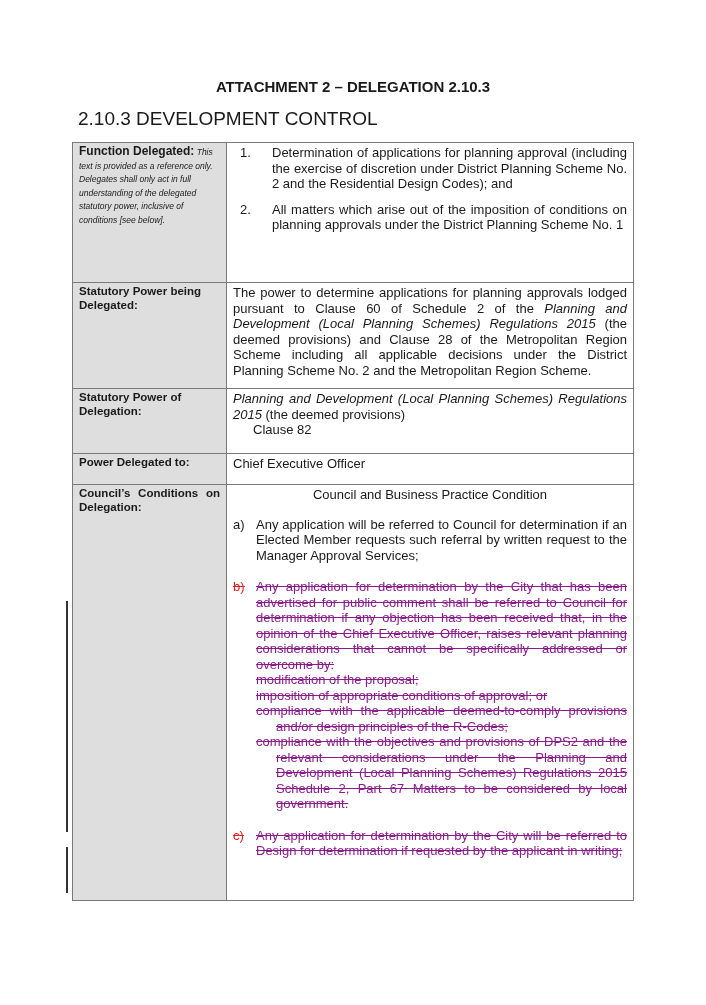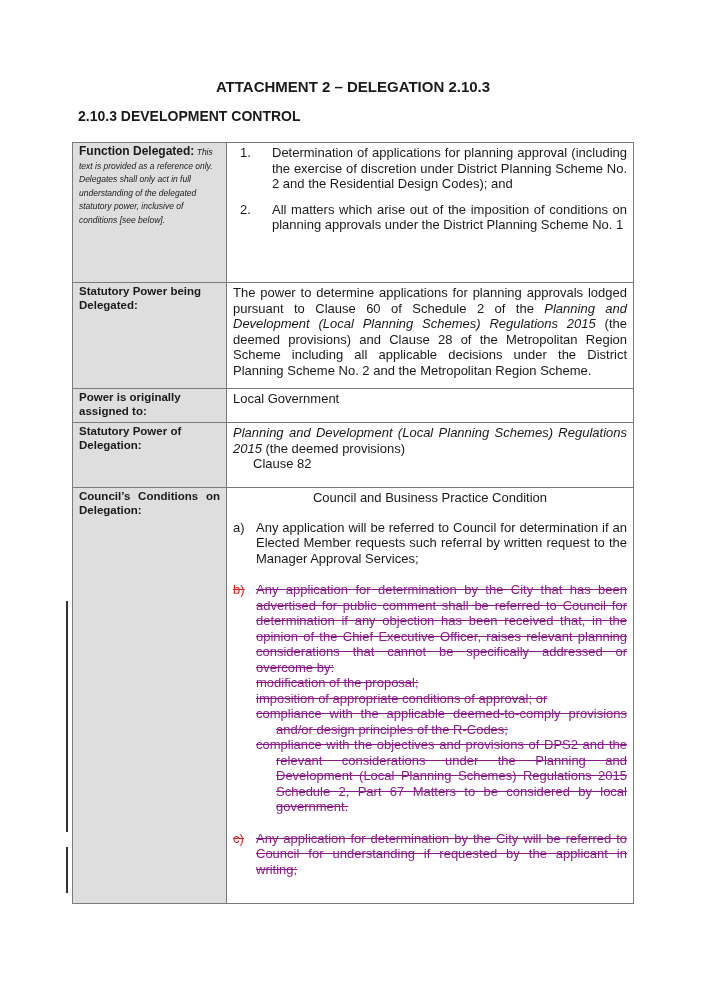--- a/index.html
+++ b/index.html
@@ -1,20 +1,20 @@
 <!DOCTYPE html>
 <html><head>
 <meta charset="utf-8">
 <style>
   html, body { margin: 0; padding: 0; background: #ffffff; }
   body { width: 706px; height: 1005px; position: relative; overflow: hidden;
          font-family: "Liberation Sans", sans-serif; color: #1a1a1a; }
   .title { position: absolute; top: 78px; left: 0; width: 706px; text-align: center;
            font-weight: bold; font-size: 15px; }
-  .subtitle { position: absolute; top: 108px; left: 78px; font-weight: bold; font-size: 14px; }
+  .subtitle { position: absolute; top: 108px; left: 78px; font-weight: normal; font-size: 19px; }
   table.deleg { position: absolute; top: 142px; left: 72px; width: 562px; border-collapse: collapse;
                 font-size: 13px; line-height: 15.5px; }
   table.deleg td { border: 1px solid #7a7a7a; vertical-align: top; padding: 2px 6px 4px 6px; }
   td.lbl { background: #dedede; width: 141px; font-weight: bold; font-size: 11.5px; line-height: 13.5px; padding-left: 7px; }
   td.val { text-align: justify; }
   .lbl-note { font-weight: normal; font-style: italic; font-size: 8.5px; line-height: 12px; }
   .lbl-big { font-size: 12px; }
   .num-item { display: flex; margin: 0 0 10px 0; }
   .num-item .n { width: 39px; flex: none; padding-left: 7px; box-sizing: border-box; }
   .num-item .t { flex: 1; text-align: justify; }
@@ -54,30 +54,30 @@
         <span class="t">All matters which arise out of the imposition of conditions on planning approvals under the District Planning Scheme No. 1</span>
       </div>
     </td>
   </tr>
   <tr style="height:106px;">
     <td class="lbl">Statutory Power being Delegated:</td>
     <td class="val">
       <span>The power to determine applications for planning approvals lodged pursuant to Clause 60 of Schedule 2 of the </span><i>Planning and Development (Local Planning Schemes) Regulations 2015</i><span> (the deemed provisions) and Clause 28 of the Metropolitan Region Scheme including all applicable decisions under the District Planning Scheme No. 2 and the Metropolitan Region Scheme.</span>
     </td>
   </tr>
-  <tr style="height:30px;">
-    <td class="lbl">Power is originally assigned to:</td>
-    <td class="val">Local Government</td>
-  </tr>
   <tr style="height:65px;">
     <td class="lbl">Statutory Power of Delegation:</td>
     <td class="val">
       <i>Planning and Development (Local Planning Schemes) Regulations 2015</i><span> (the deemed provisions)</span>
       <div class="indent">Clause 82</div>
     </td>
+  </tr>
+  <tr style="height:31px;">
+    <td class="lbl">Power Delegated to:</td>
+    <td class="val">Chief Executive Officer</td>
   </tr>
   <tr style="height:416px;">
     <td class="lbl" style="text-align:justify;text-align-last:left;">
       <span>Council’s Conditions on Delegation:</span>
     </td>
     <td class="val">
       <div style="text-align:center;">Council and Business Practice Condition</div>
       <div class="cond-item">
         <span class="n">a)</span>
         <span class="t">Any application will be referred to Council for determination if an Elected Member requests such referral by written request to the Manager Approval Services;</span>
@@ -87,18 +87,18 @@
         <div class="t">
           <div>Any application for determination by the City that has been advertised for public comment shall be referred to Council for determination if any objection has been received that, in the opinion of the Chief Executive Officer, raises relevant planning considerations that cannot be specifically addressed or overcome by:</div>
           <div class="subline">modification of the proposal;</div>
           <div class="subline">imposition of appropriate conditions of approval; or</div>
           <div class="subline hang">compliance with the applicable deemed-to-comply provisions and/or design principles of the R-Codes;</div>
           <div class="subline hang">compliance with the objectives and provisions of DPS2 and the relevant considerations under the Planning and Development (Local Planning Schemes) Regulations 2015 Schedule 2, Part 67 Matters to be considered by local government.</div>
         </div>
       </div>
       <div class="cond-item struck" style="margin-top:16px;">
         <span class="n">c)</span>
-        <span class="t">Any application for determination by the City will be referred to Council for understanding if requested by the applicant in writing;</span>
+        <span class="t">Any application for determination by the City will be referred to Design for determination if requested by the applicant in writing;</span>
       </div>
     </td>
   </tr>
 </tbody>
   </table>
 
 </body></html>

